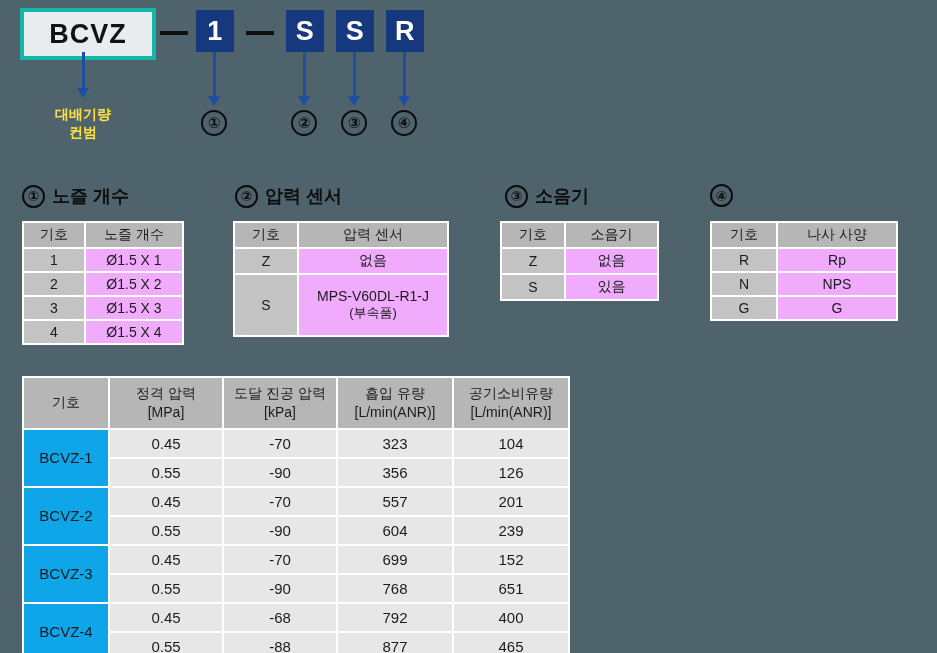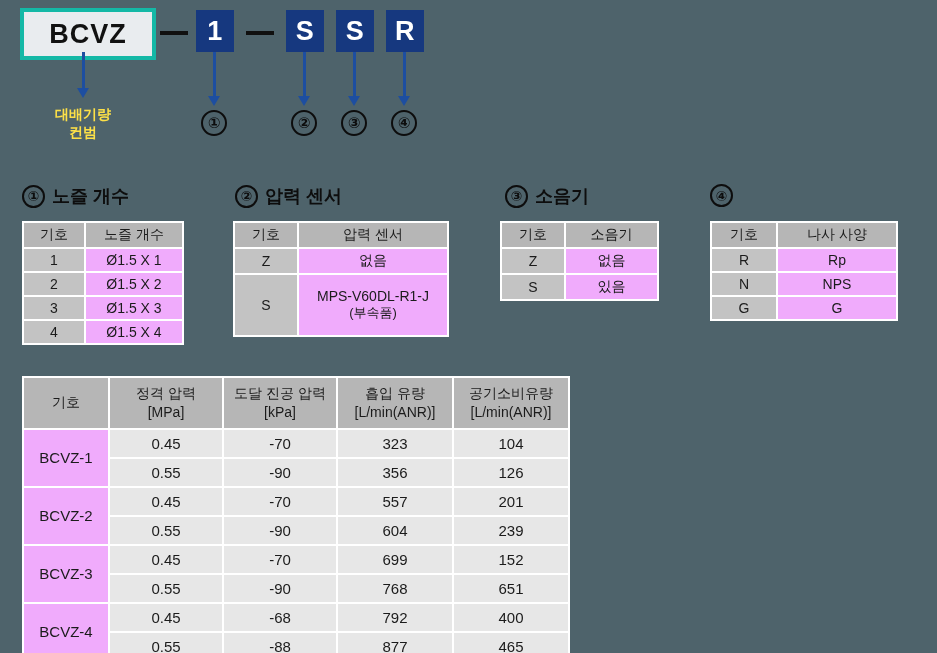--- a/index.html
+++ b/index.html
@@ -86,21 +86,21 @@
     background:#ffffff;table-layout:fixed;
   }
   table.main th{
     background:#b6b6b6;color:#1b1b1b;font-weight:normal;
     font-size:14px;line-height:1.35;padding:6px 2px;text-align:center;
   }
   table.main td{
     color:#1b1b1b;font-size:15px;text-align:center;
     padding:5px 2px;background:#e7e7e7;
   }
-  table.main td.model{background:#f0abfc;font-size:15px;}
+  table.main td.model{background:#0ea5e9;font-size:15px;}
 </style>
 </head>
 <body>
 
 <div class="stage">
 
   <div class="code-row">
 
     <div class="code-box lead" style="left:20px;width:128px;">BCVZ</div>
 

